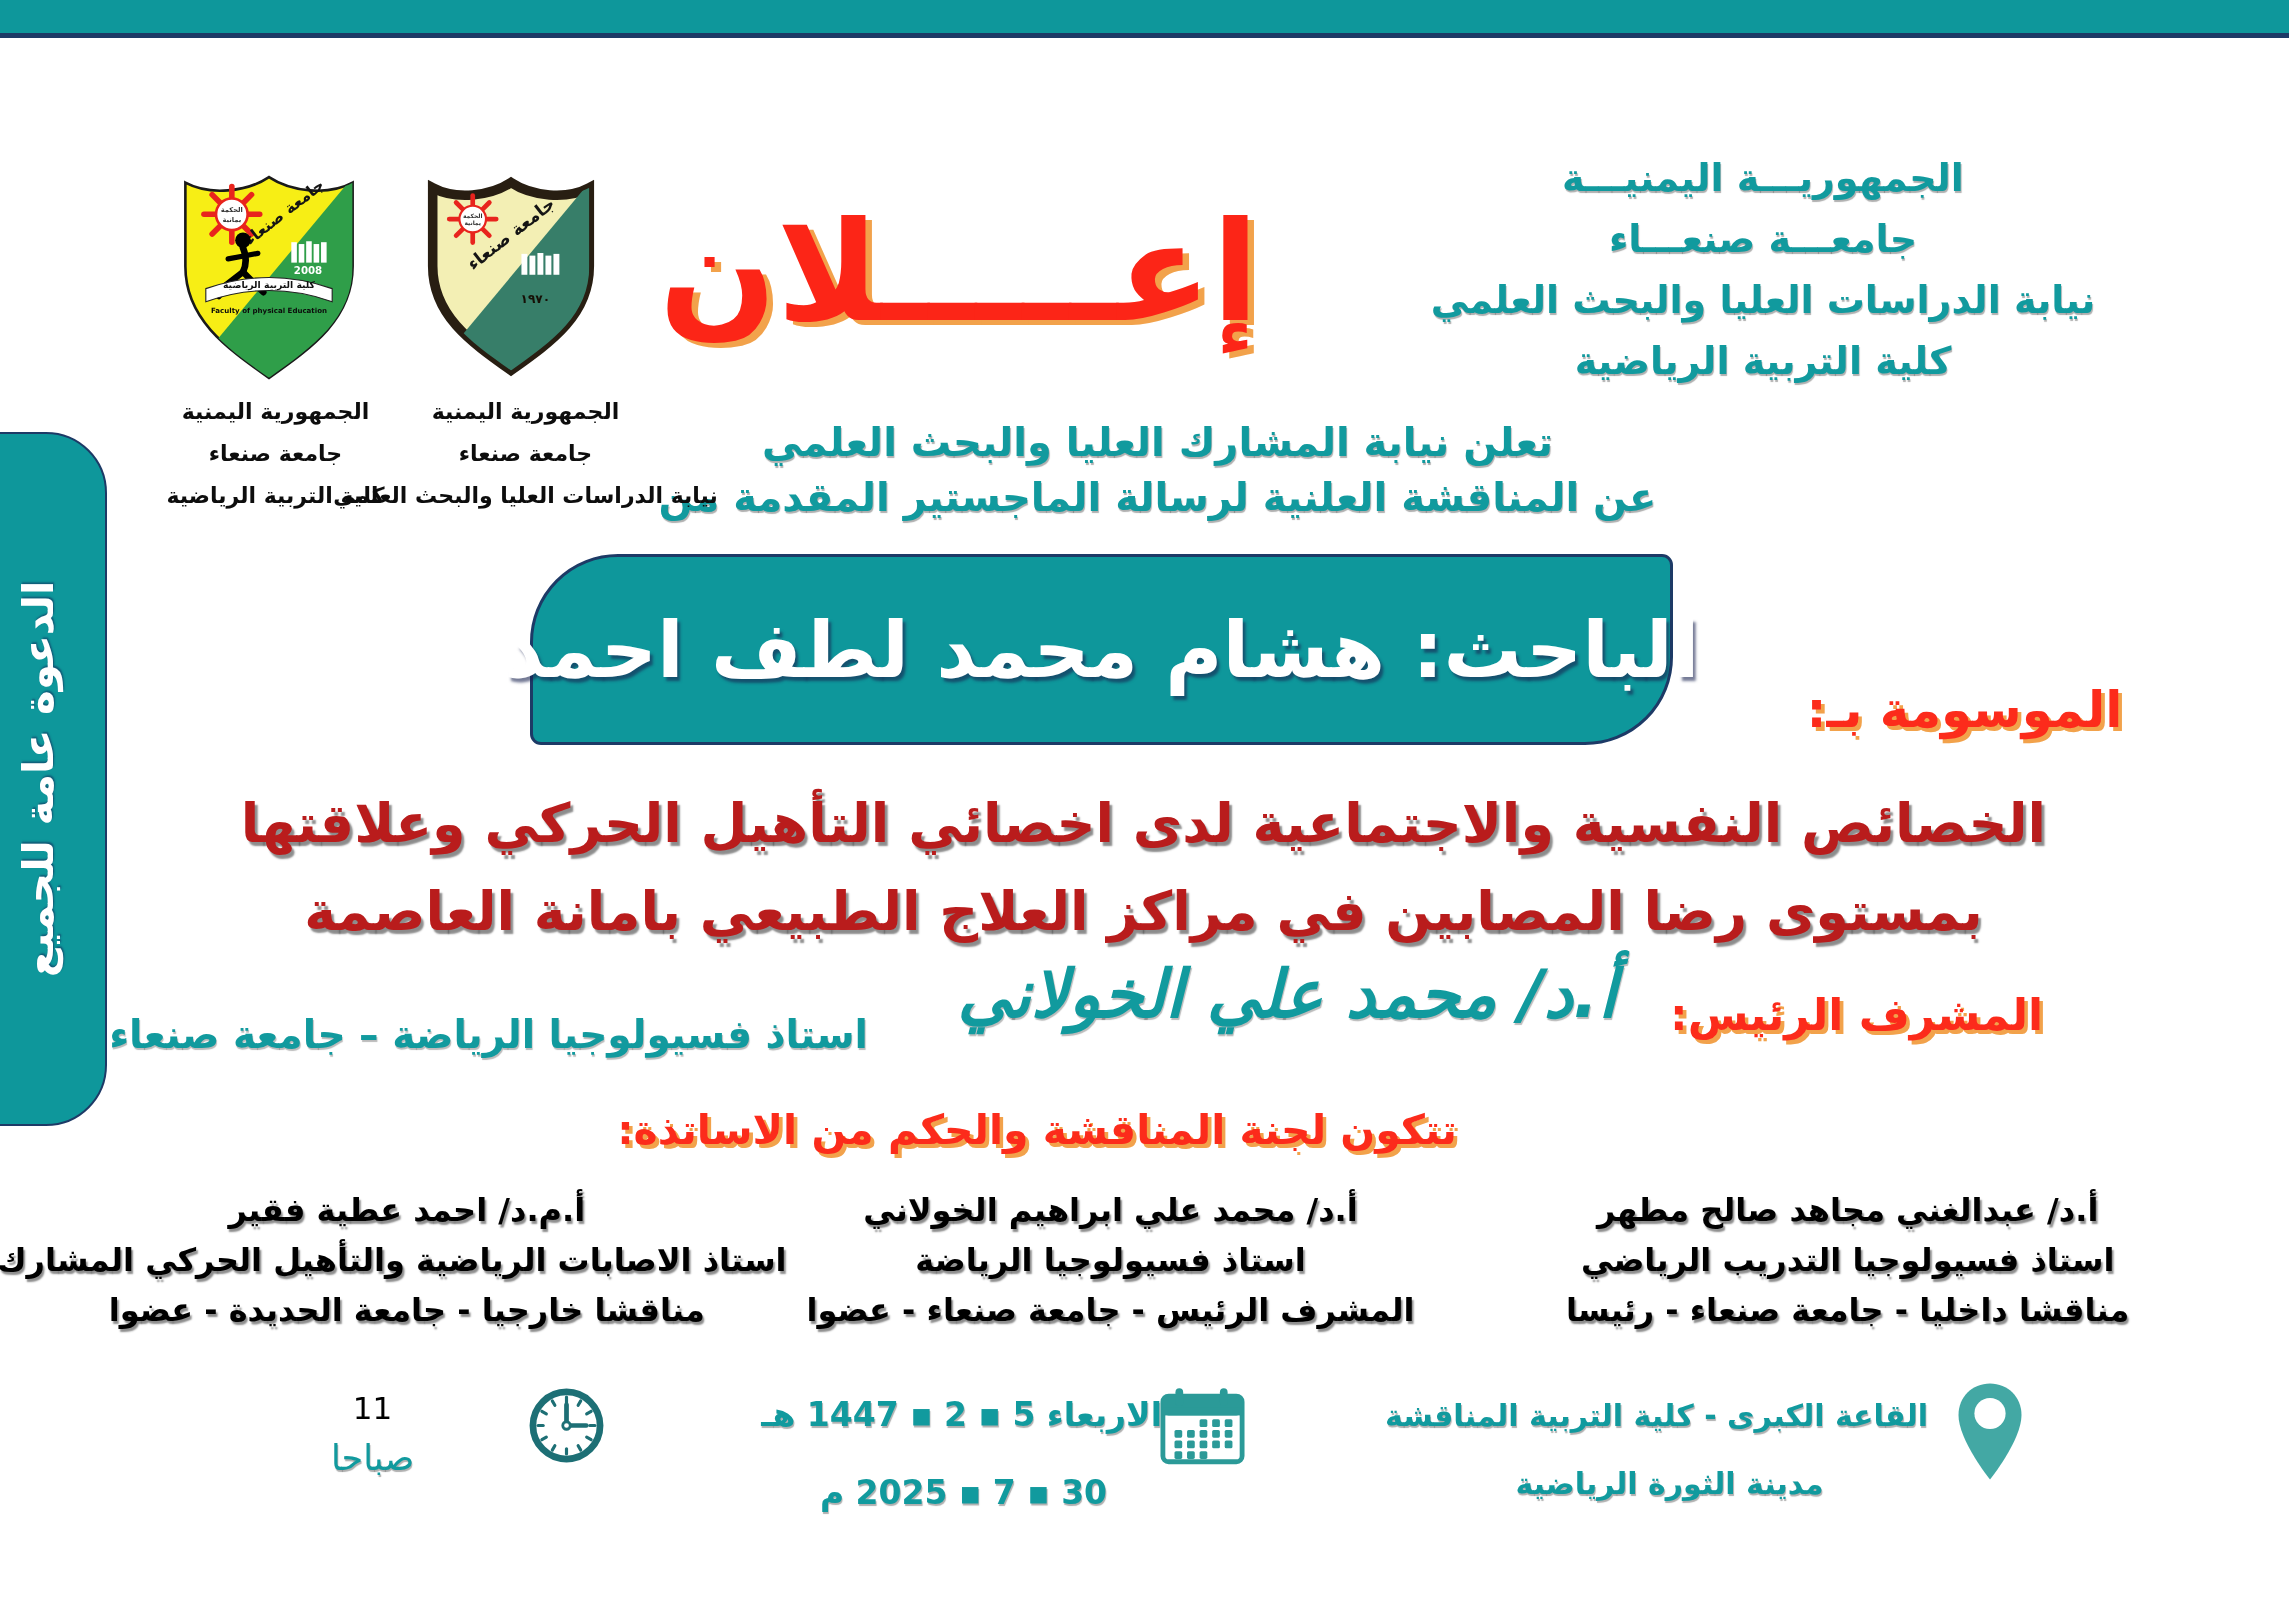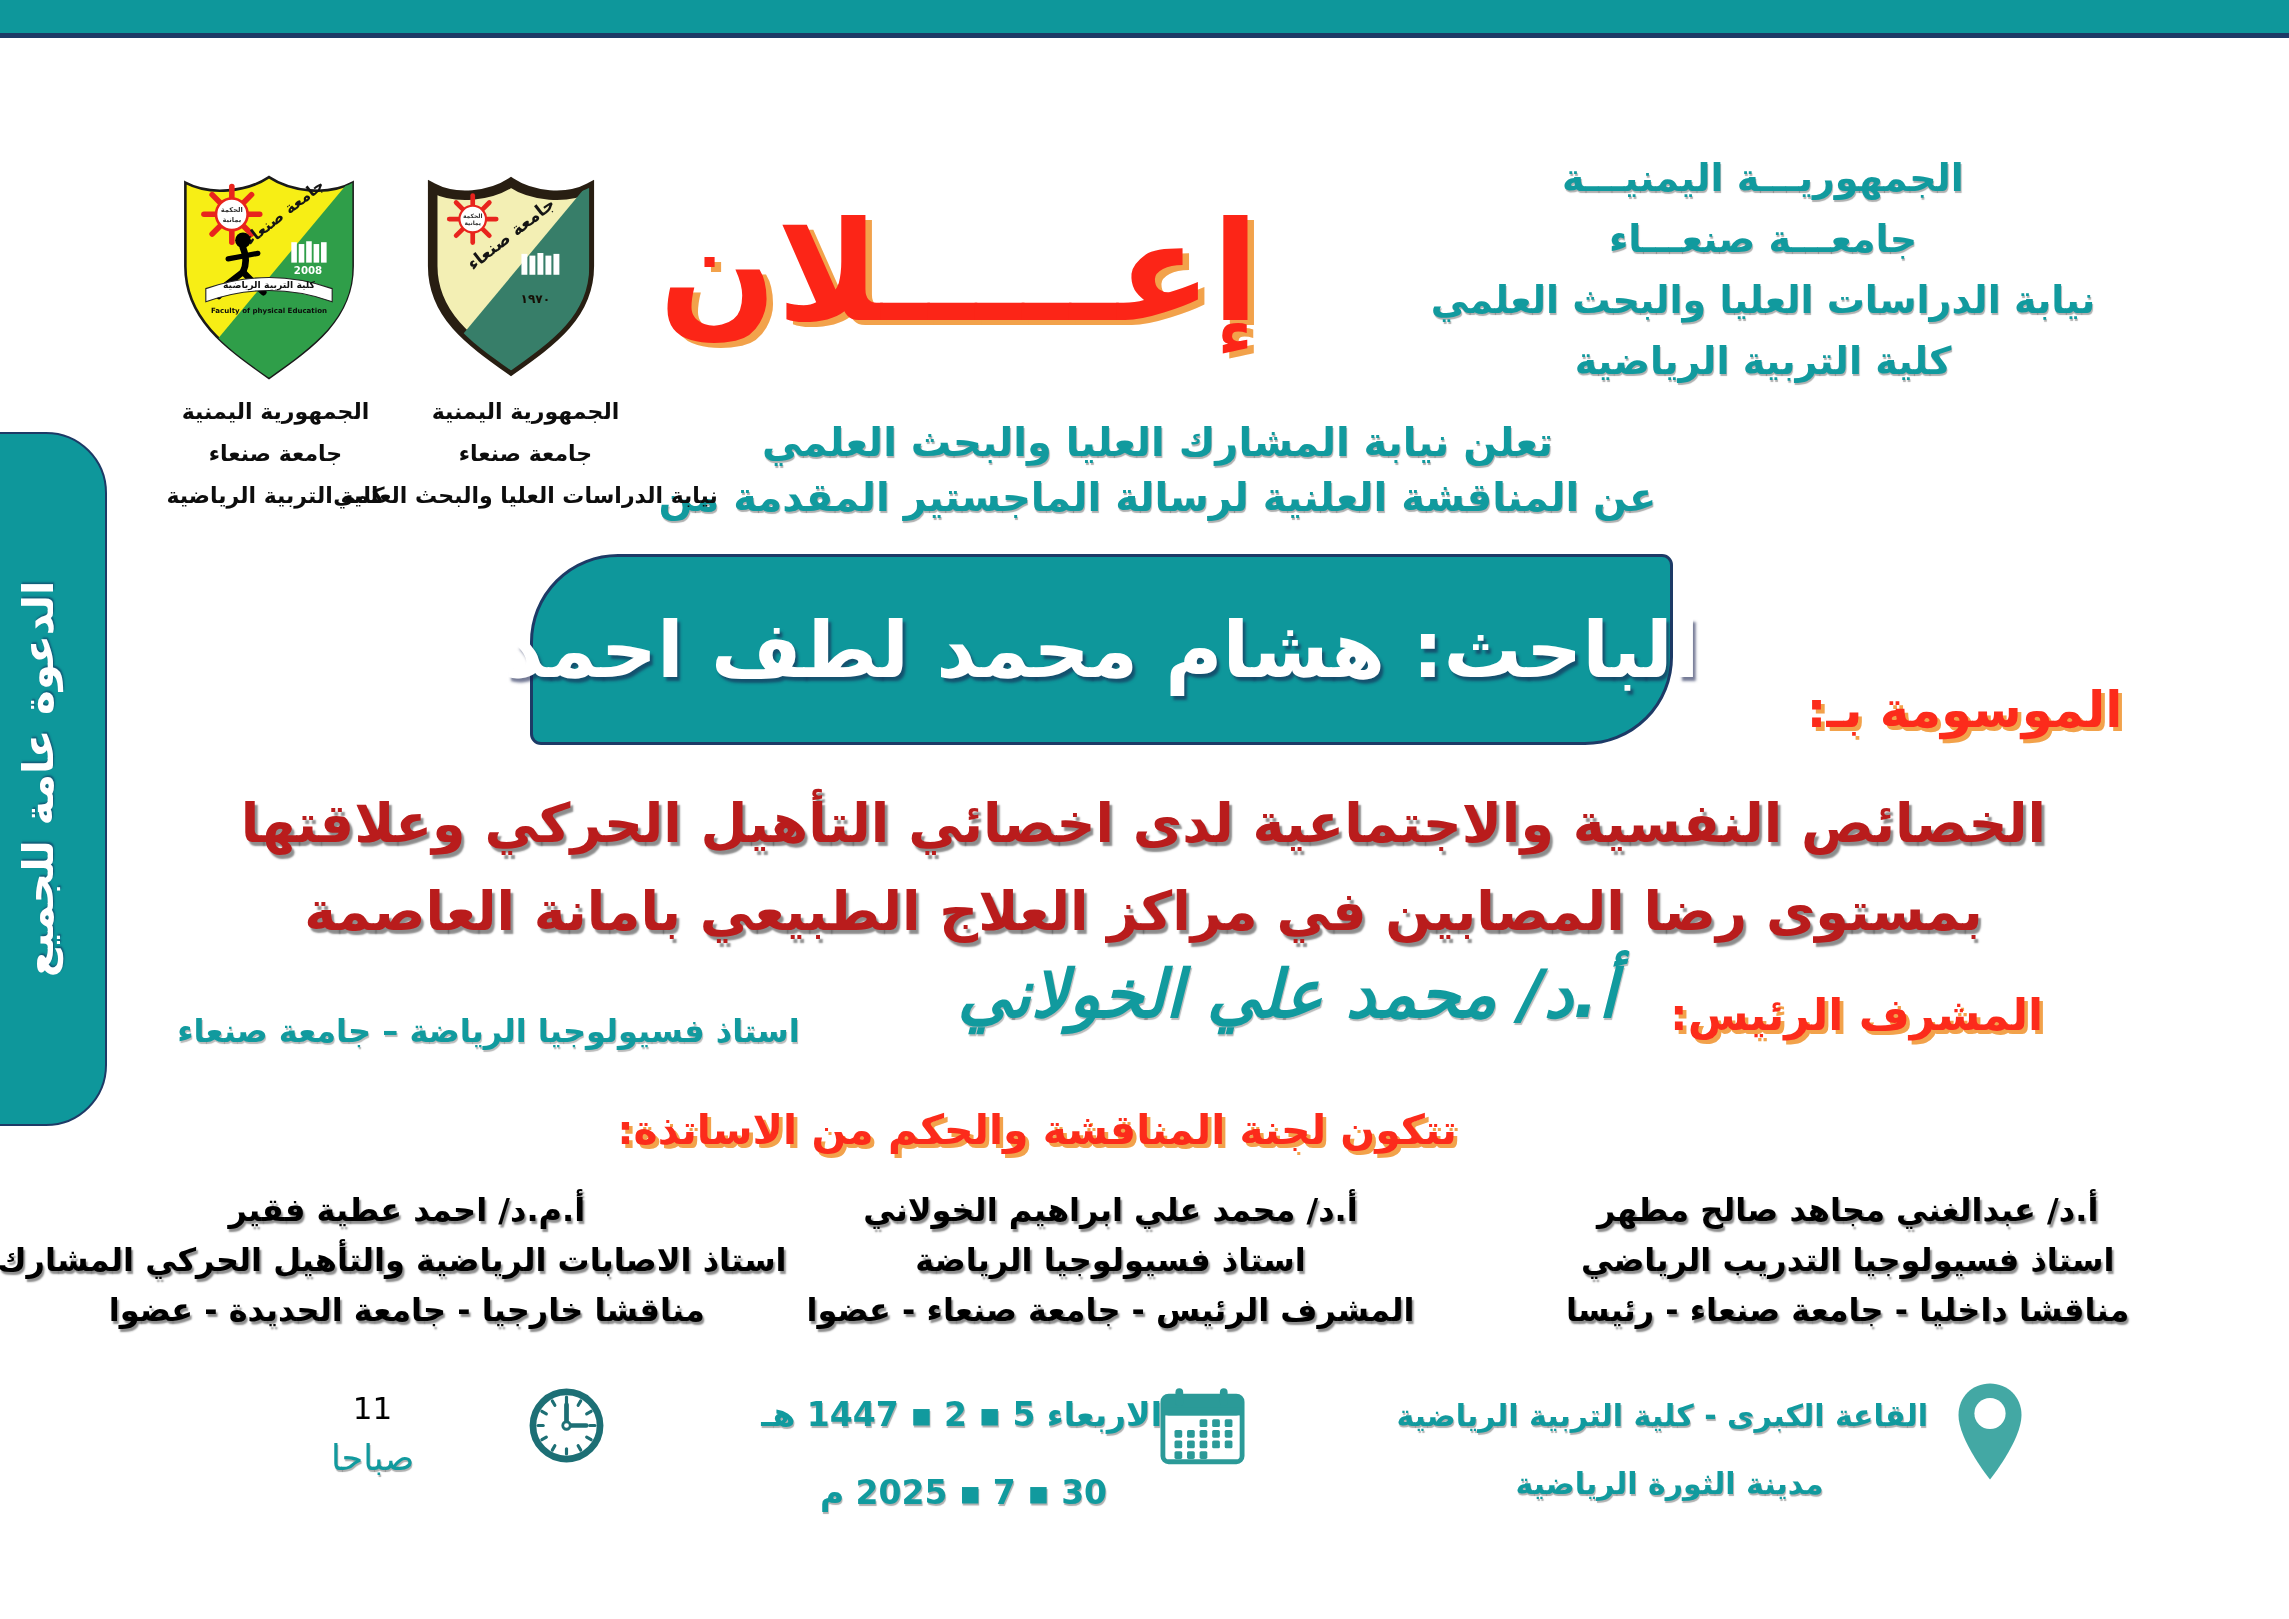--- a/index.html
+++ b/index.html
@@ -49,21 +49,21 @@
   #titled-label{left:1781px;top:681px;width:369px;text-align:center;font-size:50px;font-weight:bold;}
 
   
   #thesis-title{left:83px;top:780px;width:2123px;text-align:center;}
   #thesis-title div{font-size:54px;line-height:88px;font-weight:bold;}
 
   
   #supervisor-label{left:1712px;top:989px;width:332px;text-align:center;font-size:44px;font-weight:bold;}
   #supervisor-name{left:868px;top:956px;width:840px;text-align:center;font-size:66px;font-weight:bold;
                    font-style:italic;text-shadow:0.9px 1.8px 0.9px rgba(30,30,30,.3);}
-  #supervisor-role{left:102px;top:1012px;width:775px;text-align:center;font-size:32px;font-weight:bold;
+  #supervisor-role{left:102px;top:1012px;width:775px;text-align:center;font-size:39px;font-weight:bold;
                    text-shadow:0.9px 1.8px 0.9px rgba(30,30,30,.3);}
 
   
   #committee-heading{left:812px;top:1106px;width:646px;text-align:center;font-size:41px;font-weight:bold;}
   #committee-row{left:28px;top:1185px;width:2234px;display:flex;direction:rtl;}
   .committee-col{text-align:center;}
   .committee-col div{font-size:32px;line-height:50px;font-weight:bold;color:#000;
                      text-shadow:1.8px 2.8px 1.8px rgba(0,0,0,.45);white-space:nowrap;}
   #committee-col-0{width:37%;}
   #committee-col-1{width:29%;}
@@ -228,21 +228,21 @@
       <div>استاذ الاصابات الرياضية والتأهيل الحركي المشارك</div>
       <div>مناقشا خارجيا - جامعة الحديدة - عضوا</div>
     </div>
   </div>
 
   <svg class="abs" style="left:1955px;top:1379px;" width="72" height="105" viewBox="0 0 24 34">
     <path d="M12 1 C6 1 1.5 5.6 1.5 11.5 C1.5 20 12 33 12 33 C12 33 22.5 20 22.5 11.5 C22.5 5.6 18 1 12 1 Z" fill="#43a8a4"></path>
     <circle cx="12" cy="11" r="5.2" fill="#fff"></circle>
   </svg>
   <div id="location-block" class="abs teal tealsh">
-    <div class="nowrap">القاعة الكبرى - كلية التربية الرياضية</div>
+    <div class="nowrap">القاعة الكبرى - كلية التربية المناقشة</div>
     <div class="nowrap gap">مدينة الثورة الرياضية</div>
   </div>
 
   <svg class="abs" style="left:1161px;top:1388px;" width="85" height="78" viewBox="0 0 44 40">
     <rect x="1.5" y="4" width="41" height="34" rx="3" fill="#fff" stroke="#2b9a98" stroke-width="2.5"></rect>
     <rect x="1.5" y="4" width="41" height="10" rx="3" fill="#2b9a98"></rect>
     <rect x="1.5" y="10" width="41" height="4" fill="#2b9a98"></rect>
     <rect x="8" y="0" width="4" height="9" rx="2" fill="#2b9a98"></rect>
     <rect x="31" y="0" width="4" height="9" rx="2" fill="#2b9a98"></rect>
     <g fill="#2b9a98">

